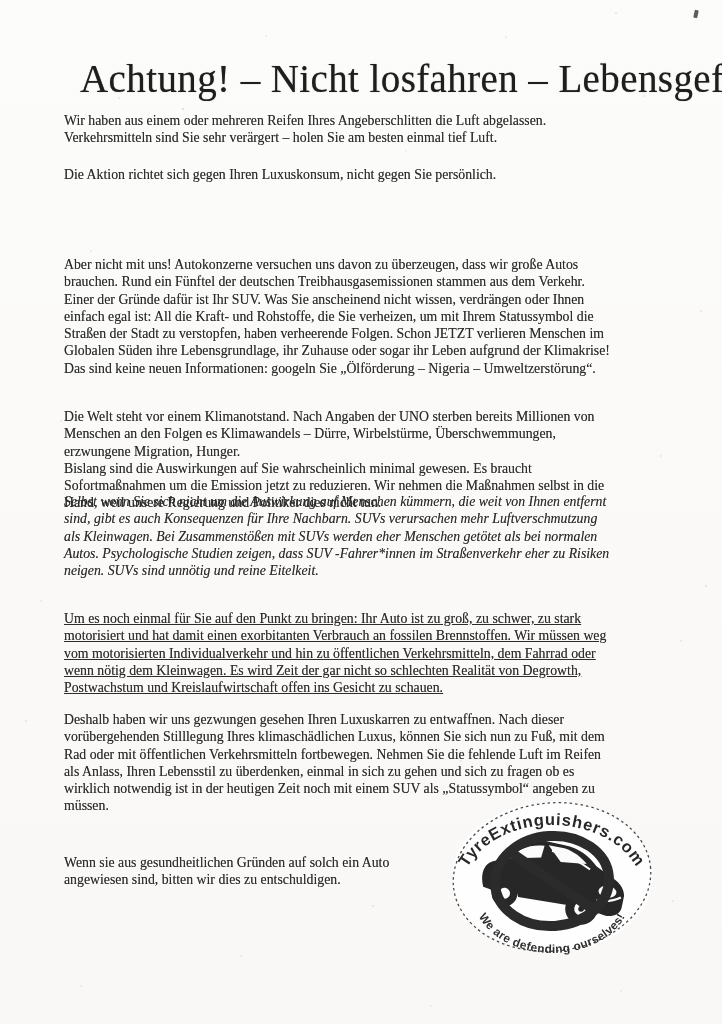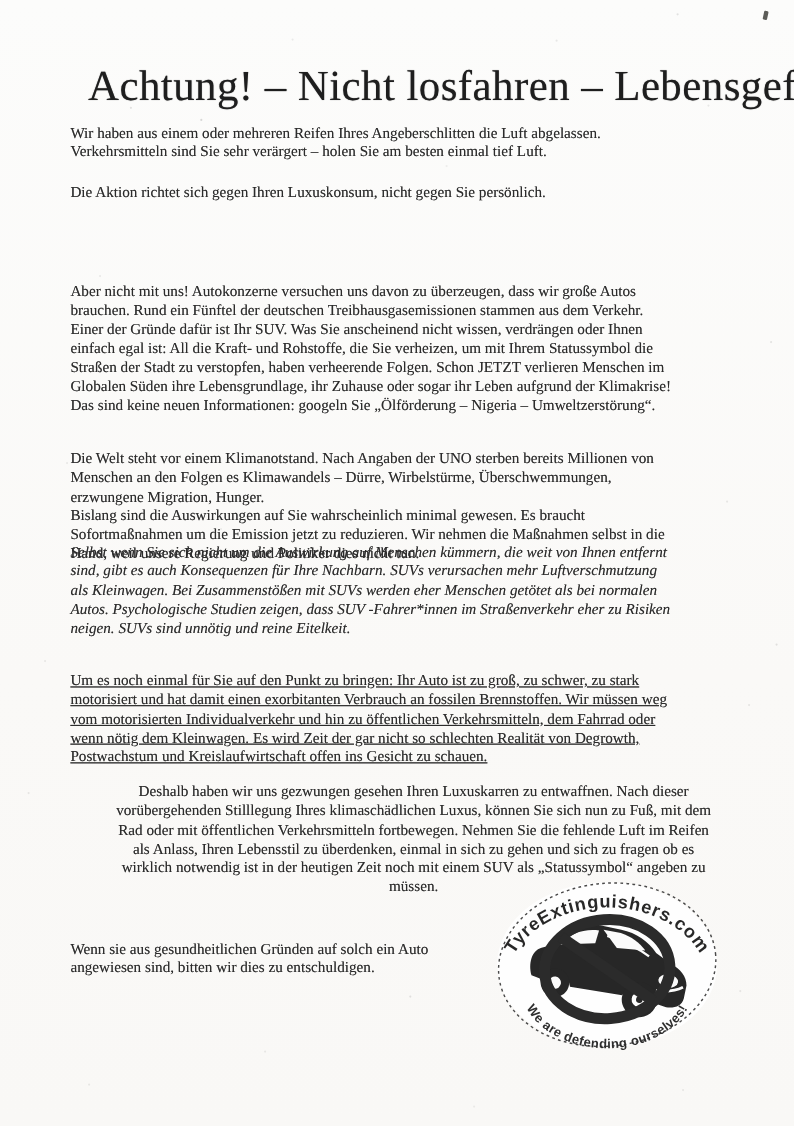--- a/index.html
+++ b/index.html
@@ -27,21 +27,21 @@
     white-space: pre-line;
     text-shadow: 0 0 0.6px rgba(44,44,44,0.55);
   }
   .p0 { top: 112px; }
   .p1 { top: 166px; }
   .p2 { top: 196px; }
   .p3 { top: 256px; }
   .p4 { top: 408px; }
   .p5 { top: 493px; font-style: italic; }
   .p6 { top: 610px; text-decoration: underline; }
-  .p7 { top: 711px; text-align: center; }
+  .p7 { top: 711px; }
   .p8 { top: 854px; width: 430px; }
   .stamp {
     position: absolute; left: 448px; top: 799px;
     width: 208px; height: 156px;
   }
   .stamp svg { display: block; opacity: 0.92; }
   
   .speck {
     position: absolute; left: 0; top: 0; width: 2px; height: 2px; border-radius: 50%;
     background: transparent;

